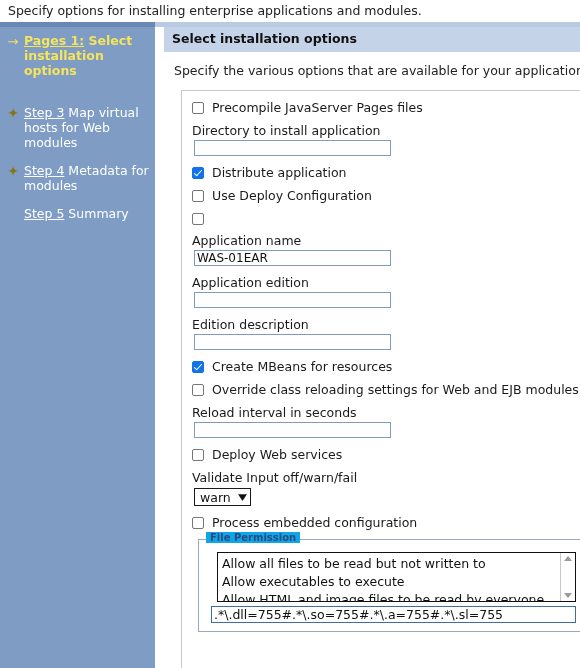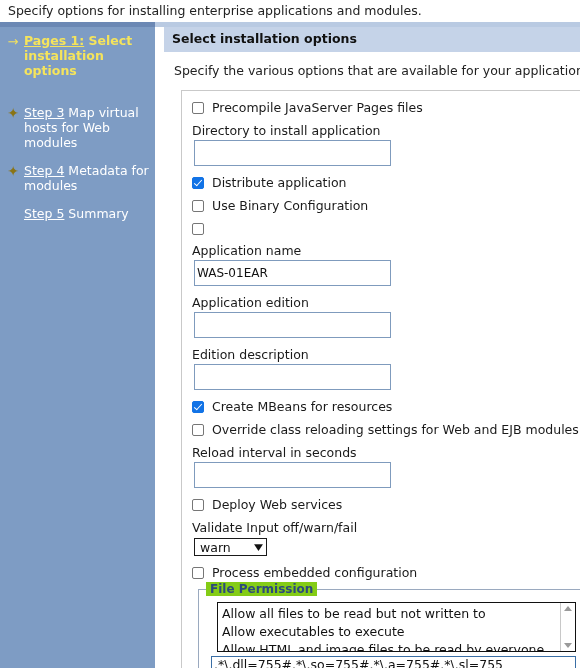--- a/index.html
+++ b/index.html
@@ -154,21 +154,21 @@
     color: #1a1a1a;
   }
   .field-label {
     font-size: 12.5px;
     color: #1a1a1a;
     padding: 0 0 2px 10px;
     line-height: 14px;
   }
   .txt {
     width: 197px;
-    height: 26px;
+    height: 16px;
     border: 1px solid #7f9bbd;
     background: #ffffff;
     margin: 0 0 10px 12px;
     box-sizing: border-box;
     font-family: "DejaVu Sans", "Liberation Sans", sans-serif;
     font-size: 12px;
     color: #111111;
     padding: 0 2px;
     line-height: 14px;
     display: block;
@@ -178,42 +178,42 @@
     margin: 1px 0 10px 12px;
     border: 1px solid #1a1a1a;
     background: #ffffff;
     display: inline-flex;
     align-items: center;
     height: 18px;
     padding: 0 4px 0 5px;
     box-sizing: border-box;
     font-size: 12.5px;
   }
-  .sel .sel-val { margin-right: 24px; color: #111111; }
+  .sel .sel-val { margin-right: 8px; color: #111111; }
   .sel .sel-arrow {
     font-size: 9px;
     color: #111111;
     transform: scaleX(1.3);
   }
 
   
   .fieldset {
     margin: 4px 8px 0 16px;
     border: 1px solid #9aa9bf;
     padding: 0 8px 8px 8px;
     position: relative;
   }
   .legend {
     position: absolute;
     top: -8px;
     left: 7px;
-    background: #84cc16;
+    background: #0ea5e9;
     padding: 0 4px;
     font-weight: bold;
-    font-size: 12px;
+    font-size: 10px;
     color: #2c4a7c;
   }
   .listbox {
     margin: 12px 0 0 10px;
     border: 1px solid #111111;
     background: #ffffff;
     height: 50px;
     display: flex;
     box-sizing: border-box;
   }
@@ -316,21 +316,21 @@
       <div class="field-label">Directory to install application</div>
       <input class="txt" type="text" value="" style="">
 
       <div class="opt-row">
         <div class="cb checked"></div>
         <div class="opt-label">Distribute application</div>
       </div>
 
       <div class="opt-row">
         <div class="cb"></div>
-        <div class="opt-label">Use Binary Configuration</div>
+        <div class="opt-label">Use Deploy Configuration</div>
       </div>
 
       <div class="opt-row">
         <div class="cb"></div>
       </div>
 
       <div class="field-label">Application name</div>
       <input class="txt" type="text" value="WAS-01EAR" style="">
 
       <div class="field-label">Application edition</div>

